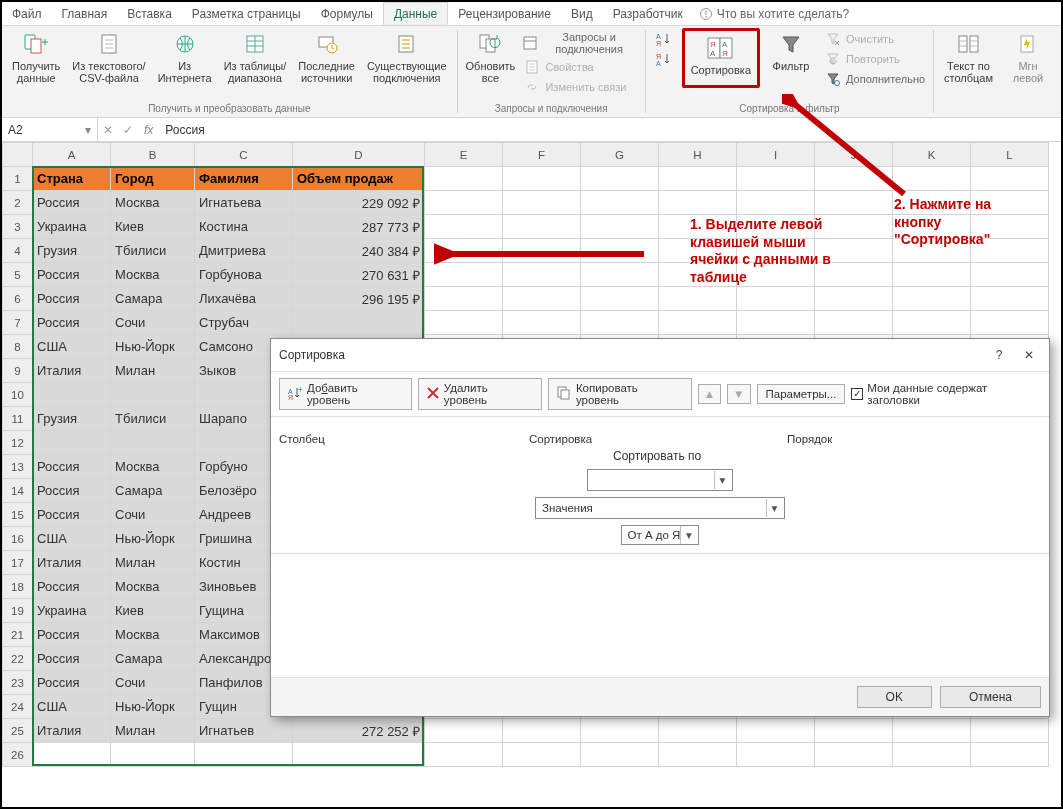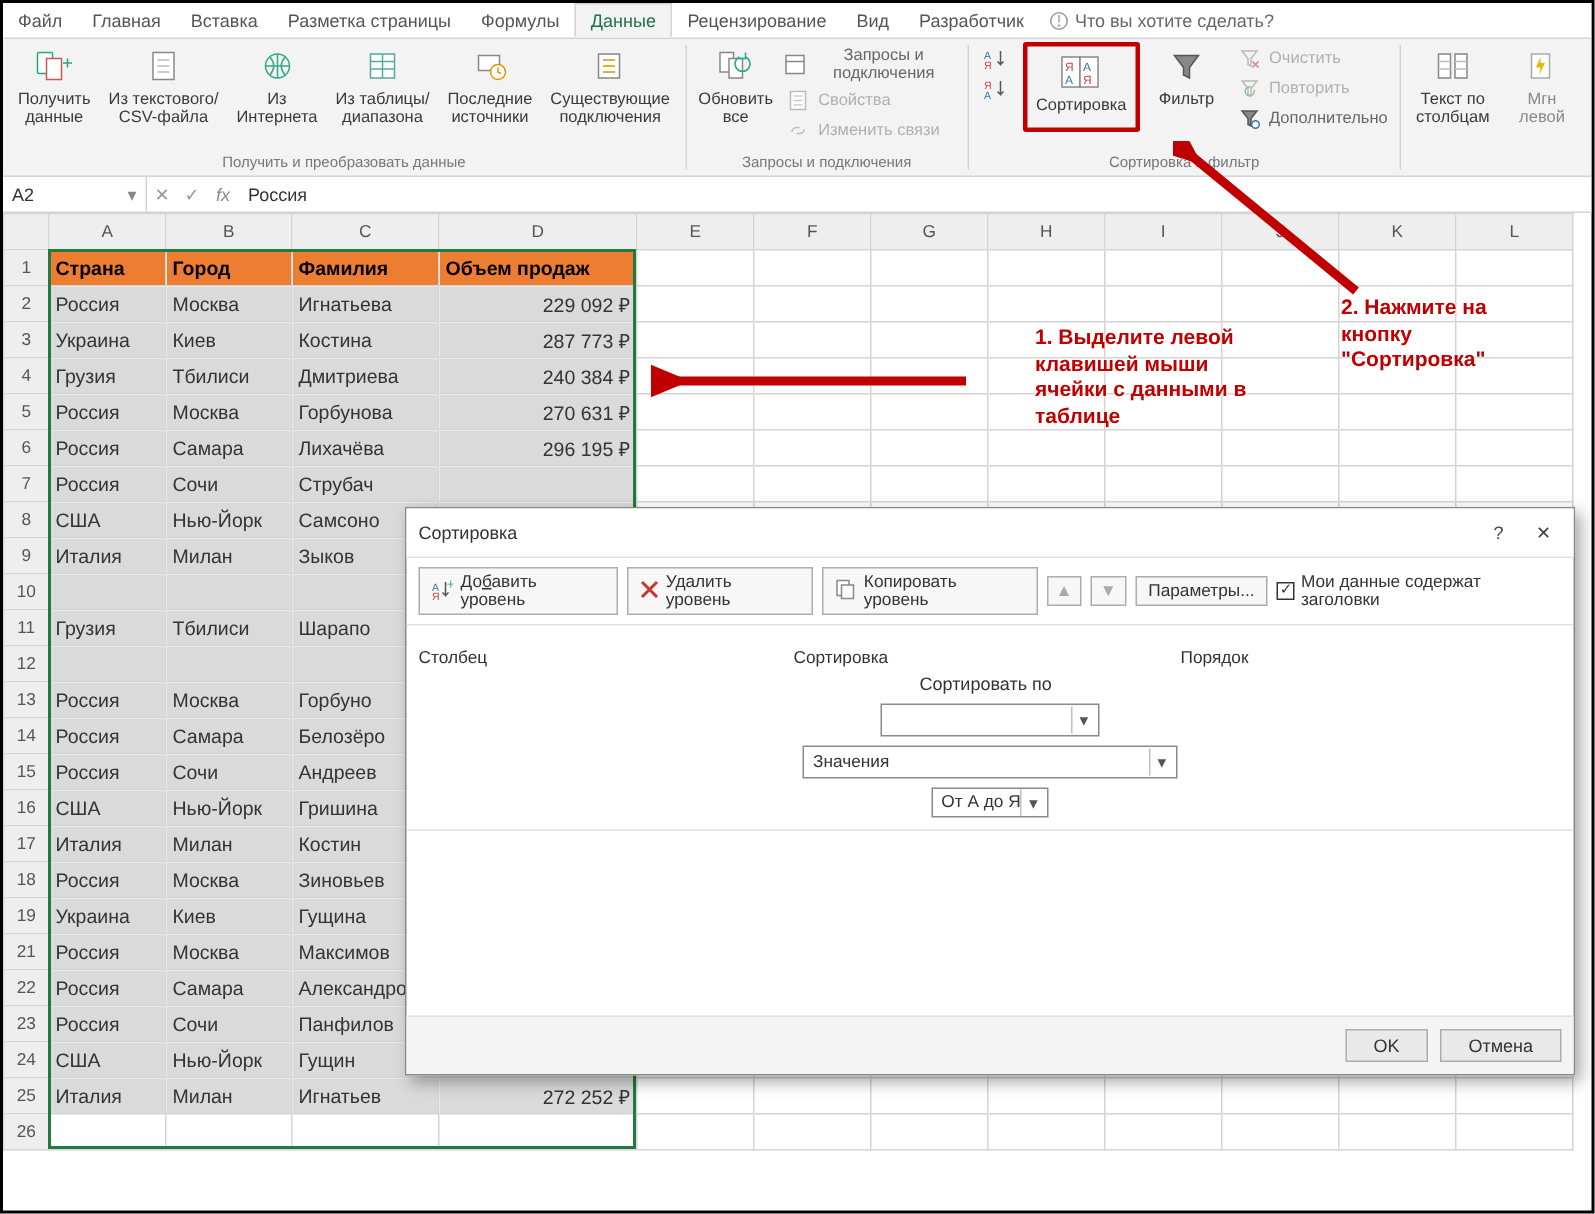--- a/index.html
+++ b/index.html
@@ -53,21 +53,21 @@
   .tbtn.disabled { color:#aaa; }
   .chk { display:flex; align-items:center; gap:4px; margin-left:auto; font-size:11.5px;}
   .chk .box { width:12px; height:12px; border:1px solid #333; display:inline-flex; align-items:center; justify-content:center; font-size:10px; line-height:1; }
   .dlg-grid { display:flex; padding:4px 8px 2px; gap:4px; font-size:11.5px; color:#333;margin-top:12px;}
   .dlg-grid .colhdr { flex:0 0 auto; }
   .dlg-row { display:flex; align-items:center; gap:6px; padding:2px 8px 8px;flex-direction:column; }
   .combo { display:flex; align-items:center; justify-content:space-between; border:1px solid #8a8a8a; background:#fff; height:22px; padding:0 2px 0 6px; font-size:11.5px; }
   .combo .caret { width:16px; height:18px; border-left:1px solid #c0c0c0; display:flex; align-items:center; justify-content:center; color:#555;}
   .dlg-body { height:124px; border-top:1px solid #e0e0e0; }
   .dlg-footer { display:flex; justify-content:flex-end; gap:8px; padding:8px; border-top:1px solid #e0e0e0; background:#f4f4f4; }
-  .dbtn { border:1px solid #adadad; background:#e9e9e9; padding:3px 18px; font-size:12px; }
+  .dbtn { border:1px solid #adadad; background:#e9e9e9; padding:3px 28px; font-size:12px; }
 </style>
 </head>
 <body>
 
 <div class="tabbar" id="tabbar">
     <div class="tab">Файл</div>
     <div class="tab">Главная</div>
     <div class="tab">Вставка</div>
     <div class="tab">Разметка страницы</div>
     <div class="tab">Формулы</div>

